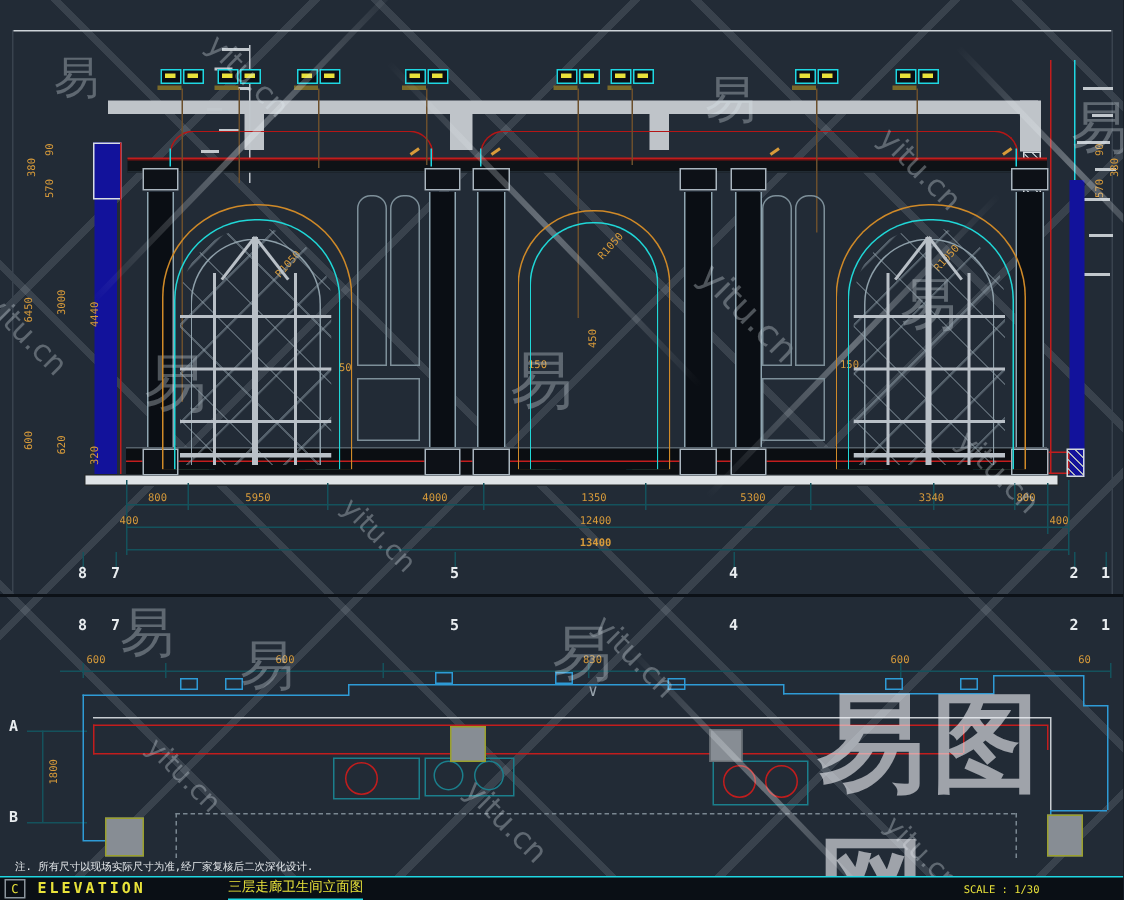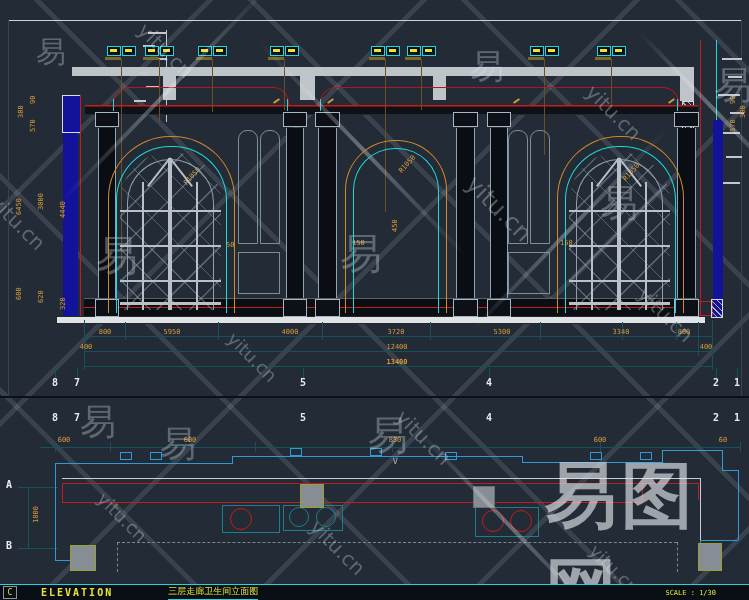--- a/index.html
+++ b/index.html
@@ -63,23 +63,23 @@
   .wm{position:absolute;color:rgba(225,232,238,.32);transform-origin:left top;pointer-events:none;white-space:nowrap;
       font-family:"DejaVu Sans",sans-serif;}
   #logo{position:absolute;left:545px;top:448px;font-size:72px;font-weight:bold;letter-spacing:4px;
       color:rgba(235,238,242,.62);font-family:"DejaVu Sans",sans-serif;pointer-events:none;}
   
   #note{position:absolute;left:10px;top:573px;font-size:7px;color:#e4e8eb;}
   #titlebar{position:absolute;left:0;top:584px;width:749px;height:15px;background:#0a0f15;
     border-top:1px solid #1fd7e2;border-bottom:1px solid #1fd7e2;display:flex;align-items:center;}
   #titlebar .idx{margin-left:3px;width:12px;height:11px;border:1px solid #8a949c;color:#e8e23a;
     font-size:8px;display:flex;align-items:center;justify-content:center;}
-  #titlebar .elev{margin-left:24px;color:#e8e23a;font-weight:bold;font-size:10px;letter-spacing:2px;}
+  #titlebar .elev{margin-left:8px;color:#e8e23a;font-weight:bold;font-size:10px;letter-spacing:2px;}
   #titlebar .cn{margin-left:55px;color:#e8e23a;font-size:9px;border-bottom:1px solid #1fd7e2;padding-bottom:1px;}
-  #titlebar .scale{margin-left:auto;margin-right:33px;color:#e8e23a;font-size:7px;}
+  #titlebar .scale{margin-left:auto;margin-right:56px;color:#e8e23a;font-size:7px;}
 </style>
 </head>
 <body>
 
 <div id="canvas">
   <div id="lattice"></div>
 
   <div id="layer">
       <div class="sh c-white" style="width: 733px; height: 1px; left: 8px; top: 20px;"></div>
       <div class="sh c-faint" style="width: 1px; height: 377px; left: 8px; top: 20px;"></div>
@@ -203,21 +203,21 @@
       <div class="sh graycol" style="width: 22px; height: 22px; left: 300px; top: 484px;"></div>
       <div class="sh graycol2" style="width: 20px; height: 20px; left: 473px; top: 486px;"></div>
       <div class="sh graycol" style="width: 24px; height: 24px; left: 70px; top: 545px;"></div>
       <div class="sh graycol" style="width: 22px; height: 26px; left: 698px; top: 543px;"></div>
       <div class="sh dash-h" style="width: 560px; height: 1px; left: 117px; top: 542px;"></div>
       <div class="sh dash-v" style="width: 1px; height: 30px; left: 117px; top: 542px;"></div>
       <div class="sh dash-v" style="width: 1px; height: 30px; left: 677px; top: 542px;"></div>
       <span class="t dim" style="transform: translateX(-50%); left: 105px; top: 329px;">800</span>
       <span class="t dim" style="transform: translateX(-50%); left: 172px; top: 329px;">5950</span>
       <span class="t dim" style="transform: translateX(-50%); left: 290px; top: 329px;">4000</span>
-      <span class="t dim" style="transform: translateX(-50%); left: 396px; top: 329px;">3720</span>
+      <span class="t dim" style="transform: translateX(-50%); left: 396px; top: 329px;">1350</span>
       <span class="t dim" style="transform: translateX(-50%); left: 502px; top: 329px;">5300</span>
       <span class="t dim" style="transform: translateX(-50%); left: 621px; top: 329px;">3340</span>
       <span class="t dim" style="transform: translateX(-50%); left: 684px; top: 329px;">800</span>
       <span class="t dim" style="transform: translateX(-50%); left: 86px; top: 344px;">400</span>
       <span class="t dim" style="transform: translateX(-50%); left: 397px; top: 344px;">12400</span>
       <span class="t dim" style="transform: translateX(-50%); left: 706px; top: 344px;">400</span>
       <span class="t dim" style="transform: translateX(-50%); left: 397px; top: 359px; font-weight: bold;">13400</span>
       <span class="t dim" style="transform: rotate(-90deg); left: 18px; top: 118px;">380</span>
       <span class="t dim" style="transform: rotate(-90deg); left: 30px; top: 104px;">90</span>
       <span class="t dim" style="transform: rotate(-90deg); left: 30px; top: 132px;">570</span>
@@ -379,20 +379,21 @@
 
   <div class="panelU" style="left:238px;top:130px;width:18px;height:112px;"></div>
   <div class="panelU" style="left:260px;top:130px;width:18px;height:112px;"></div>
   <div class="panelU" style="left:508px;top:130px;width:18px;height:112px;"></div>
   <div class="panelU" style="left:530px;top:130px;width:18px;height:112px;"></div>
   <div class="panelL" style="left:238px;top:252px;width:40px;height:40px;"></div>
   <div class="panelL" style="left:508px;top:252px;width:40px;height:40px;"></div>
 
   <div id="logo">易图网</div>
 
+  <div id="note">注. 所有尺寸以现场实际尺寸为准,经厂家复核后二次深化设计.</div>
 
   <div id="titlebar">
     <span class="idx">C</span>
     <span class="elev">ELEVATION</span>
     <span class="cn">三层走廊卫生间立面图</span>
     <span class="scale">SCALE : 1/30</span>
   </div>
 </div>
 
 </body></html>

